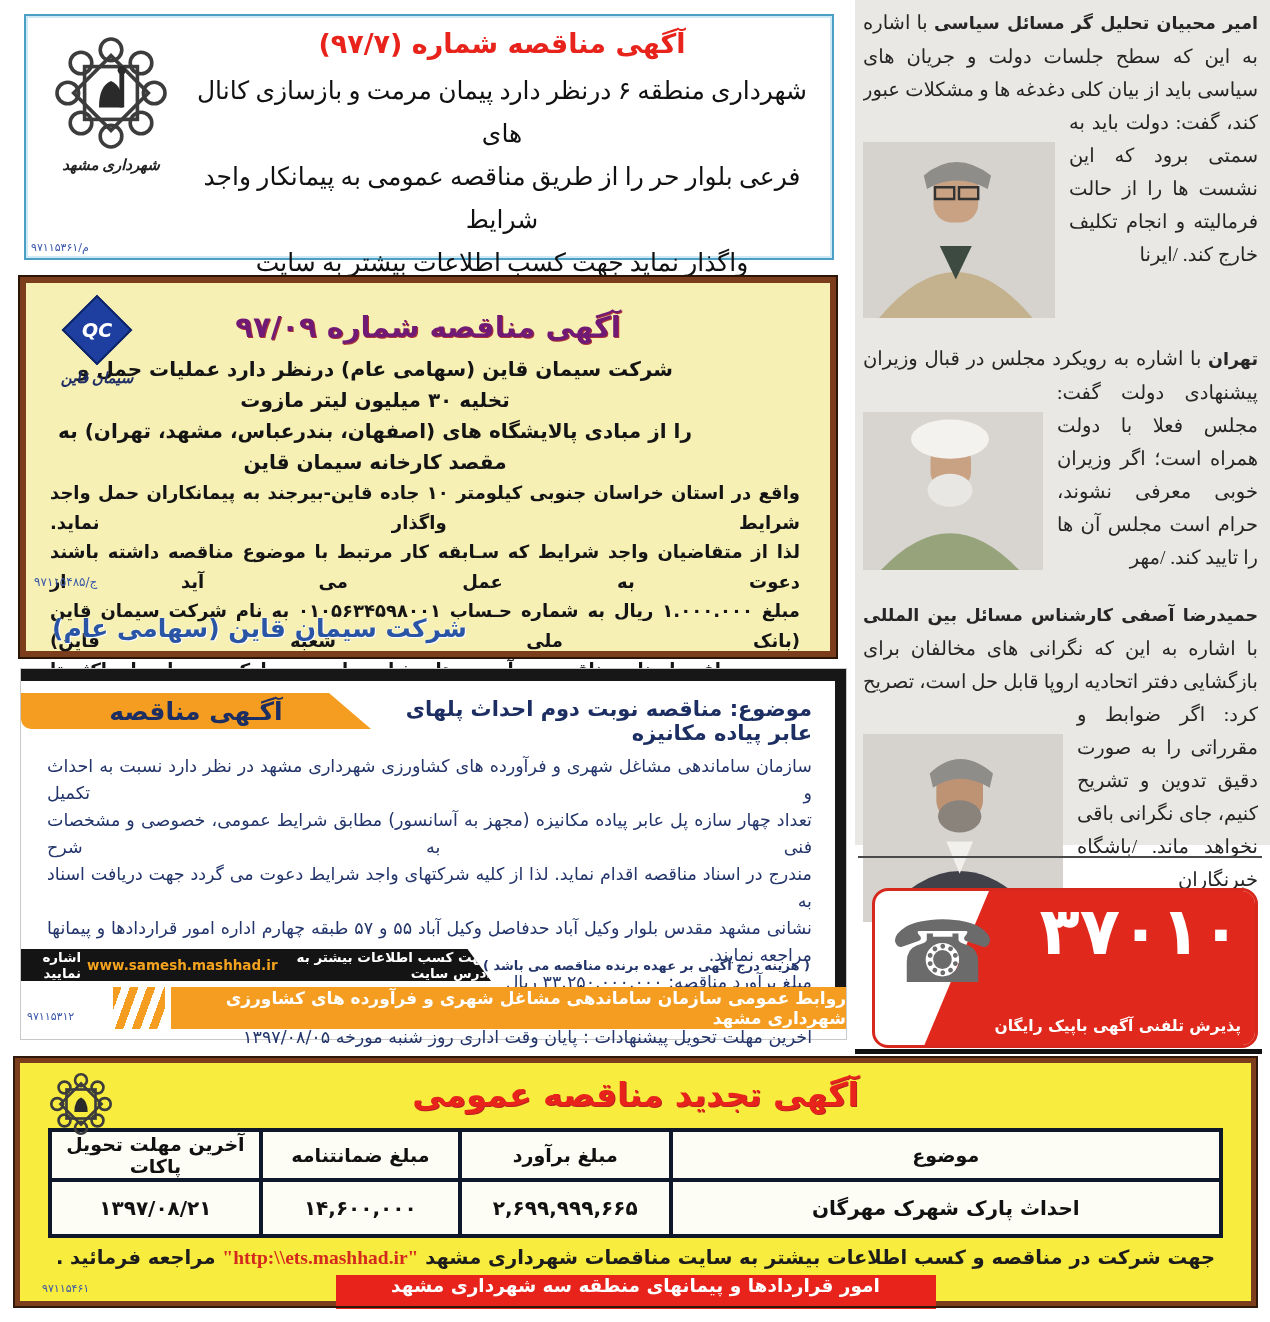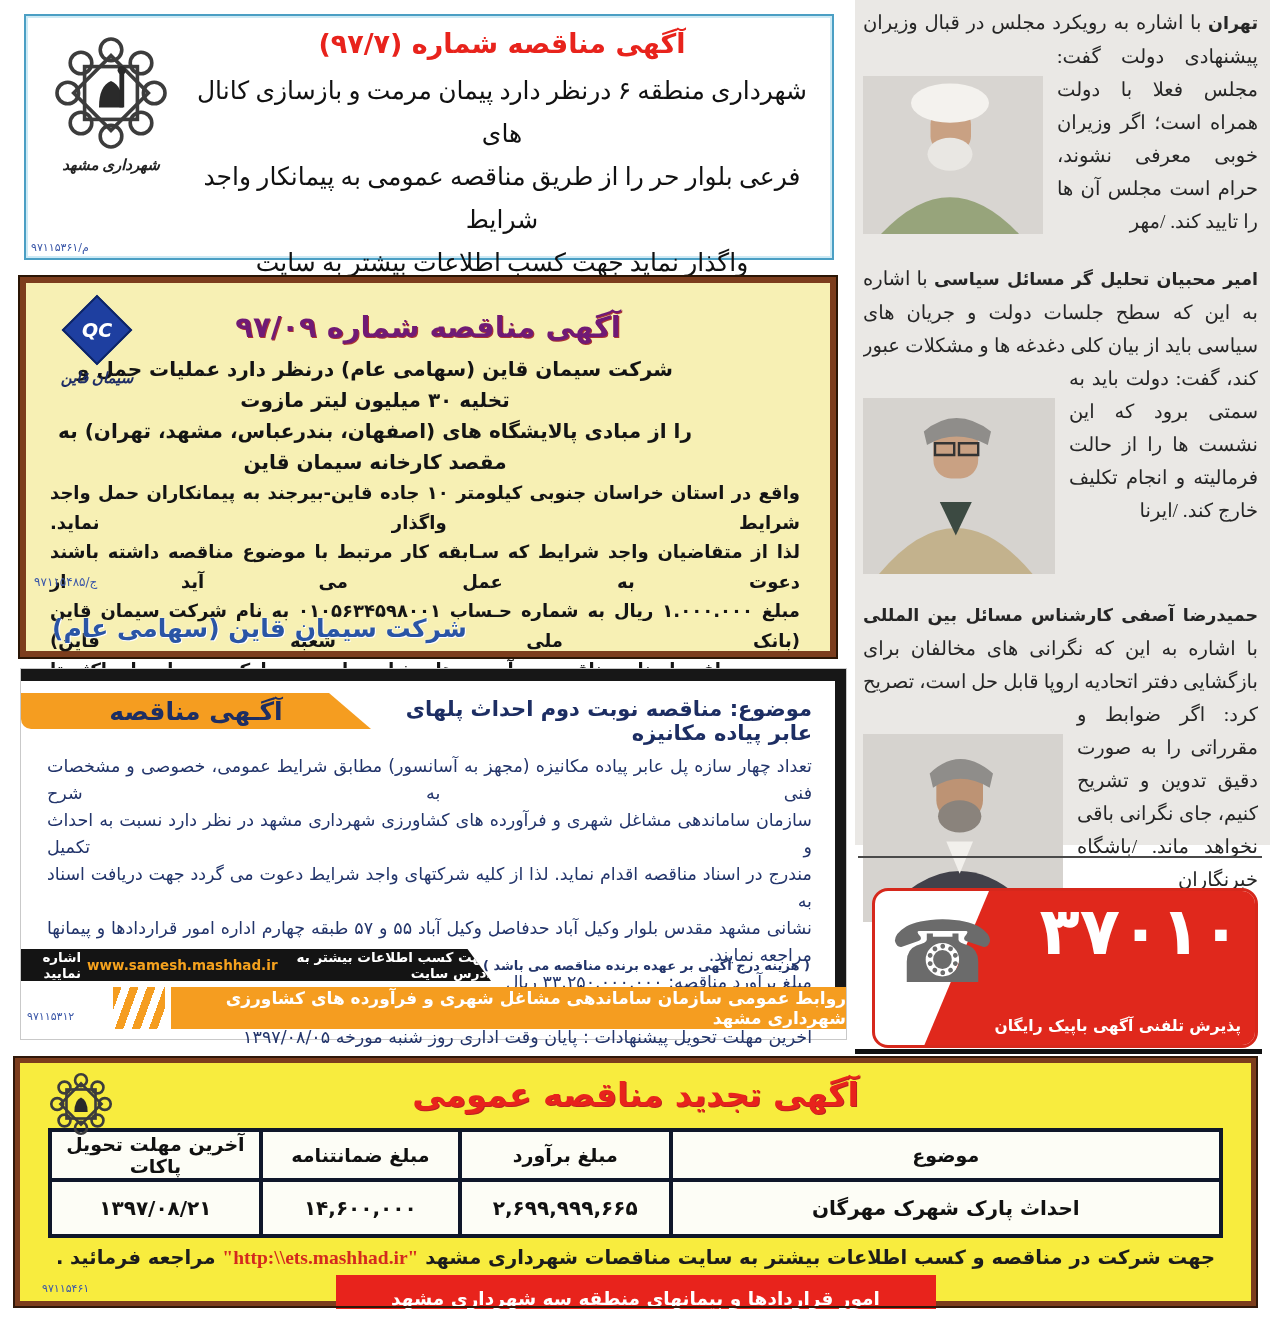--- a/index.html
+++ b/index.html
@@ -100,21 +100,21 @@
              text-shadow:1px 1px 0 #b22;}
   .ad4-table{margin:14px 28px 0 28px;border-collapse:collapse;width:calc(100% - 56px);direction:rtl;}
   .ad4-table th,.ad4-table td{border:4px solid #0f172a;background:#fdfdf6;color:#111;
              font-weight:bold;text-align:center;}
   .ad4-table th{font-size:19px;height:42px;}
   .ad4-table td{font-size:20px;height:50px;}
   .col-subject{width:47%;} .col-est{width:18%;} .col-guar{width:17%;} .col-dead{width:18%;}
   .ad4-note{direction:rtl;text-align:center;font-weight:bold;font-size:19.5px;color:#1c1c1c;margin-top:8px;}
   .ad4-note .url{color:#d42a1e;direction:ltr;font-family:"Liberation Serif",serif;}
   .ad4-banner{width:600px;height:34px;background:#e8231c;margin:6px auto 0 auto;
-              display:flex;align-items:flex-end;justify-content:center;}
+              display:flex;align-items:flex-start;justify-content:center;}
   .ad4-banner span{color:#fff;font-weight:bold;font-size:18.5px;direction:rtl;}
   .ad4-code{position:absolute;left:22px;bottom:6px;font-size:11px;color:#3a57a8;}
 </style>
 </head>
 <body>
 
 <div class="page">
 
   <div class="ad1">
     <div class="ad1-logo">
@@ -174,22 +174,22 @@
   </div>
 
   <div class="ad3">
     <div class="ad3-topbar"></div>
     <div class="ad3-rightbar"></div>
     <div class="ad3-ribbon">
       <span>آگـهی مناقصه</span>
     </div>
     <div class="ad3-subject">موضوع: مناقصه نوبت دوم احداث پلهای عابر پیاده مکانیزه</div>
     <div class="ad3-body">
+      <div class="ad3-p">سازمان ساماندهی مشاغل شهری و فرآورده های کشاورزی شهرداری مشهد در نظر دارد نسبت به احداث و تکمیل</div>
       <div class="ad3-p">تعداد چهار سازه پل عابر پیاده مکانیزه (مجهز به آسانسور) مطابق شرایط عمومی، خصوصی و مشخصات فنی به شرح</div>
-      <div class="ad3-p">سازمان ساماندهی مشاغل شهری و فرآورده های کشاورزی شهرداری مشهد در نظر دارد نسبت به احداث و تکمیل</div>
       <div class="ad3-p">مندرج در اسناد مناقصه اقدام نماید. لذا از کلیه شرکتهای واجد شرایط دعوت می گردد جهت دریافت اسناد به</div>
       <div class="ad3-p">نشانی مشهد مقدس بلوار وکیل آباد حدفاصل وکیل آباد ۵۵ و ۵۷ طبقه چهارم اداره امور قراردادها و پیمانها</div>
       <div class="ad3-p short">مراجعه نمایند.</div>
       <div class="ad3-d">مبلغ برآورد مناقصه: ۳۳.۲۵۰.۰۰۰.۰۰۰ ریال</div>
       <div class="ad3-d">مبلغ سپرده شرکت در مناقصه:  معادل یک میلیارد و هفتصد میلیون ریال</div>
       <div class="ad3-d">آخرین مهلت تحویل پیشنهادات : پایان وقت اداری روز شنبه مورخه ۱۳۹۷/۰۸/۰۵</div>
       <div class="ad3-d">جهت کسب اطلاعات بیشتر با شماره تلفن  ۰۵۱۳۱۲۹۸۰۶۵ و ۰۵۱۳۱۲۹۸۰۱۱ تماس حاصل فرمایید</div>
       <div class="ad3-note">( سازمان در رد یا قبول یک یا کلیه پیشنهادات مختار می باشد )</div>
     </div>
     <div class="ad3-costnote">( هزینه درج آگهی بر عهده برنده مناقصه می باشد )</div>
@@ -199,49 +199,49 @@
       <span>اشاره نمایید</span>
     </div>
     <div class="ad3-stripes"></div>
     <div class="ad3-footer">
       <span>روابط عمومی سازمان ساماندهی مشاغل شهری و فرآورده های کشاورزی شهرداری مشهد</span>
     </div>
     <div class="ad3-code">۹۷۱۱۵۳۱۲</div>
   </div>
 
   <div class="news">
-
-    <div class="news-item">
-      <span class="spacer" style="height:66px"></span>
-      <span class="photo" style="width:180px;height:158px">
-        <svg width="180" height="158" viewBox="0 0 120 105" preserveAspectRatio="none">
-          <rect width="120" height="105" fill="#d8d5d1"></rect>
-          <path d="M12 105 Q58 56 104 105 Z" fill="#97a47b"></path>
-          <rect x="45" y="22" width="27" height="28" rx="10" fill="#c9a183"></rect>
-          <ellipse cx="58" cy="52" rx="15" ry="11" fill="#e9e7e3"></ellipse>
-          <ellipse cx="58" cy="18" rx="26" ry="13" fill="#f4f2ee"></ellipse>
-        </svg>
-      </span>
-      <b>تهران</b><span> با اشاره به رویکرد مجلس در قبال وزیران پیشنهادی دولت گفت: مجلس فعلا با دولت همراه است؛ اگر وزیران خوبی معرفی نشوند، حرام است مجلس آن ها را تایید کند. /مهر</span>
-    </div>
 
     <div class="news-item">
       <span class="spacer" style="height:132px"></span>
       <span class="photo" style="width:192px;height:176px">
         <svg width="192" height="176" viewBox="0 0 120 105" preserveAspectRatio="none">
           <rect width="120" height="105" fill="#d6d3cf"></rect>
           <path d="M10 105 Q58 50 106 105 Z" fill="#c3b28d"></path>
           <path d="M48 62 L58 82 L68 62 Z" fill="#3c4a42"></path>
           <rect x="44" y="16" width="28" height="32" rx="11" fill="#c9a183"></rect>
           <path d="M38 20 Q58 4 80 20 L78 28 Q58 18 40 28 Z" fill="#8f8d8a"></path>
           <rect x="45" y="27" width="12" height="7" fill="none" stroke="#333" stroke-width="1.5"></rect>
           <rect x="60" y="27" width="12" height="7" fill="none" stroke="#333" stroke-width="1.5"></rect>
         </svg>
       </span>
       <b>امیر محبیان تحلیل گر مسائل سیاسی</b><span> با اشاره به این که سطح جلسات دولت و جریان های سیاسی باید از بیان کلی دغدغه ها و مشکلات عبور کند، گفت: دولت باید به سمتی برود که این نشست ها را از حالت فرمالیته و انجام تکلیف خارج کند. /ایرنا</span>
+    </div>
+
+    <div class="news-item">
+      <span class="spacer" style="height:66px"></span>
+      <span class="photo" style="width:180px;height:158px">
+        <svg width="180" height="158" viewBox="0 0 120 105" preserveAspectRatio="none">
+          <rect width="120" height="105" fill="#d8d5d1"></rect>
+          <path d="M12 105 Q58 56 104 105 Z" fill="#97a47b"></path>
+          <rect x="45" y="22" width="27" height="28" rx="10" fill="#c9a183"></rect>
+          <ellipse cx="58" cy="52" rx="15" ry="11" fill="#e9e7e3"></ellipse>
+          <ellipse cx="58" cy="18" rx="26" ry="13" fill="#f4f2ee"></ellipse>
+        </svg>
+      </span>
+      <b>تهران</b><span> با اشاره به رویکرد مجلس در قبال وزیران پیشنهادی دولت گفت: مجلس فعلا با دولت همراه است؛ اگر وزیران خوبی معرفی نشوند، حرام است مجلس آن ها را تایید کند. /مهر</span>
     </div>
 
     <div class="news-item">
       <span class="spacer" style="height:132px"></span>
       <span class="photo" style="width:200px;height:188px">
         <svg width="200" height="188" viewBox="0 0 120 105" preserveAspectRatio="none">
           <rect width="120" height="105" fill="#d6d3cf"></rect>
           <path d="M8 105 Q58 48 108 105 Z" fill="#41414a"></path>
           <path d="M50 60 L58 78 L66 60 Z" fill="#f2f0ec"></path>
           <rect x="44" y="16" width="28" height="32" rx="11" fill="#bd9374"></rect>

